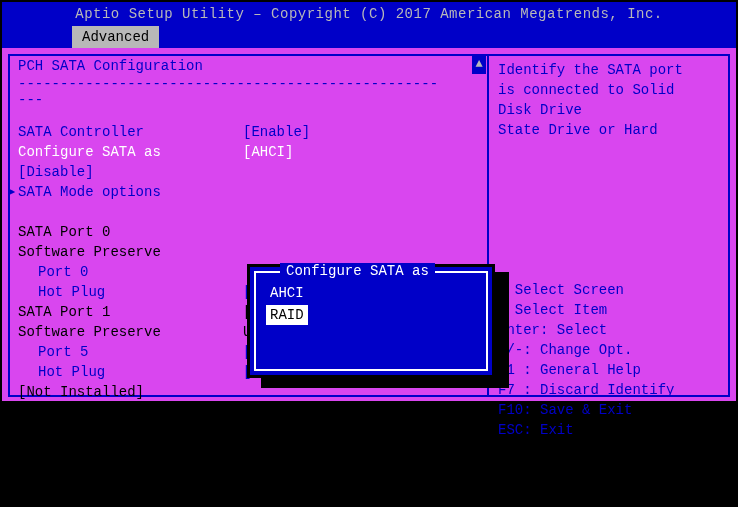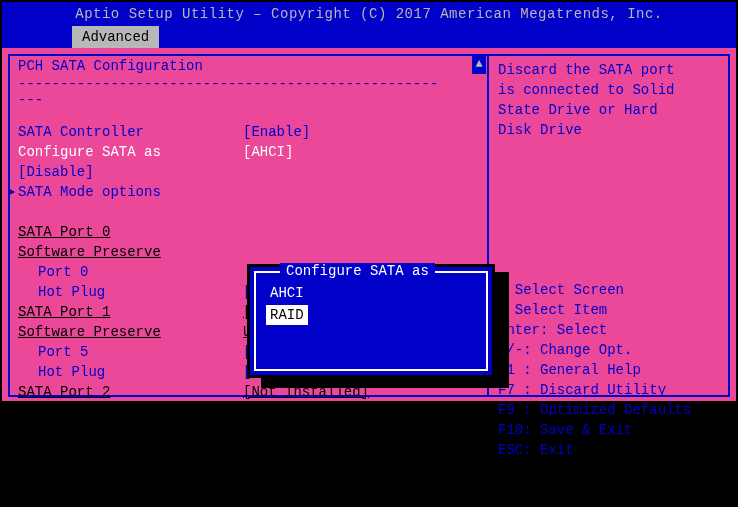--- a/index.html
+++ b/index.html
@@ -7,21 +7,21 @@
       font-family: 'Courier New', monospace;
       font-size: 14px;
       background: #000;
       width: 738px;
       height: 507px;
       overflow: hidden;
     }
     .screen {
       width: 738px;
       height: 403px;
-      background: #ec4899;
+      background: #d946ef;
       border: 2px solid #000;
       position: relative;
     }
     .titlebar {
       background: #0000c8;
       color: #b8b8b8;
       padding: 4px 8px;
       text-align: center;
       font-weight: normal;
       letter-spacing: 0.5px;
@@ -114,21 +114,21 @@
       display: flex;
       padding: 0 6px;
       height: 20px;
       line-height: 20px;
       position: relative;
     }
     .row .label { width: 225px; white-space: nowrap; }
     .row .value { flex: 1; white-space: nowrap; }
     .row.indent .label { padding-left: 20px; font-family: Liberation Mono, monospace; }
     .blue { color: #0000c8; }
-    .black { color: #000; text-decoration: underline; }
+    .black { color: #000; }
     .white { color: #fff; }
     .caret {
       position: absolute;
       left: -4px;
       color: #0000c8;
       font-size: 12px;
     }
     .popup {
       position: absolute;
       top: 216px;
@@ -256,38 +256,36 @@
       </div>
       <div class="row indent">
         <span class="label blue">Port 5</span>
         <span class="value blue">[Enable]</span>
       </div>
       <div class="row indent">
         <span class="label blue">Hot Plug</span>
         <span class="value blue">[Enable]</span>
       </div>
       <div class="row">
-        <span class="label black">SATA Port 2</span>
         <span class="value black">[Not Installed]</span>
       </div>
     </div>
 
     <div class="right-pane">
-      <div class="help-line">Discard the SATA port</div>
+      <div class="help-line">Identify the SATA port</div>
       <div class="help-line">is connected to Solid</div>
+      <div class="help-line">Disk Drive</div>
       <div class="help-line">State Drive or Hard</div>
-      <div class="help-line">Disk Drive</div>
       <div style="height:140px"></div>
       <div class="hint-line">: Select Screen</div>
       <div class="hint-line">: Select Item</div>
       <div class="hint-line">Enter: Select</div>
       <div class="hint-line">+/-: Change Opt.</div>
       <div class="hint-line">F1 : General Help</div>
-      <div class="hint-line">F7 : Discard Utility</div>
-      <div class="hint-line">F9 : Optimized Defaults</div>
+      <div class="hint-line">F7 : Discard Identify</div>
       <div class="hint-line">F10: Save &amp; Exit</div>
       <div class="hint-line">ESC: Exit</div>
     </div>
 
     <div class="black-block a"></div>
     <div class="popup-shadow right"></div>
     <div class="popup-shadow bottom"></div>
 
     <div class="popup">
       <div class="popup-inner">

